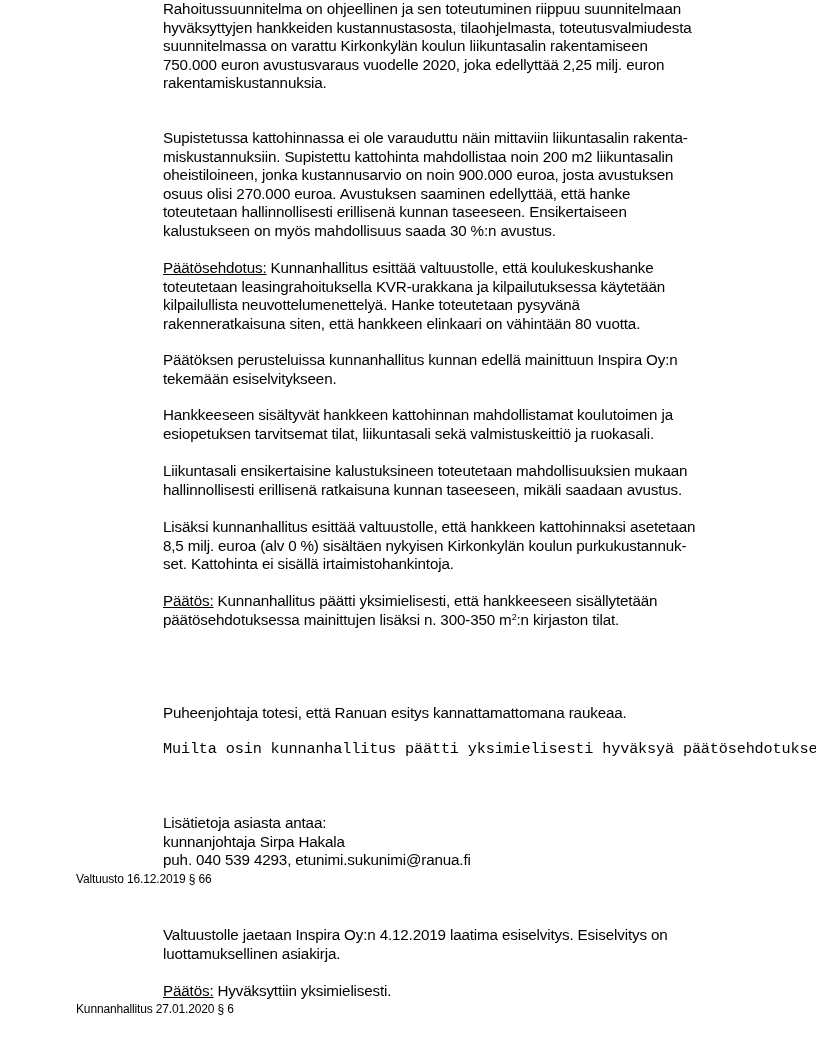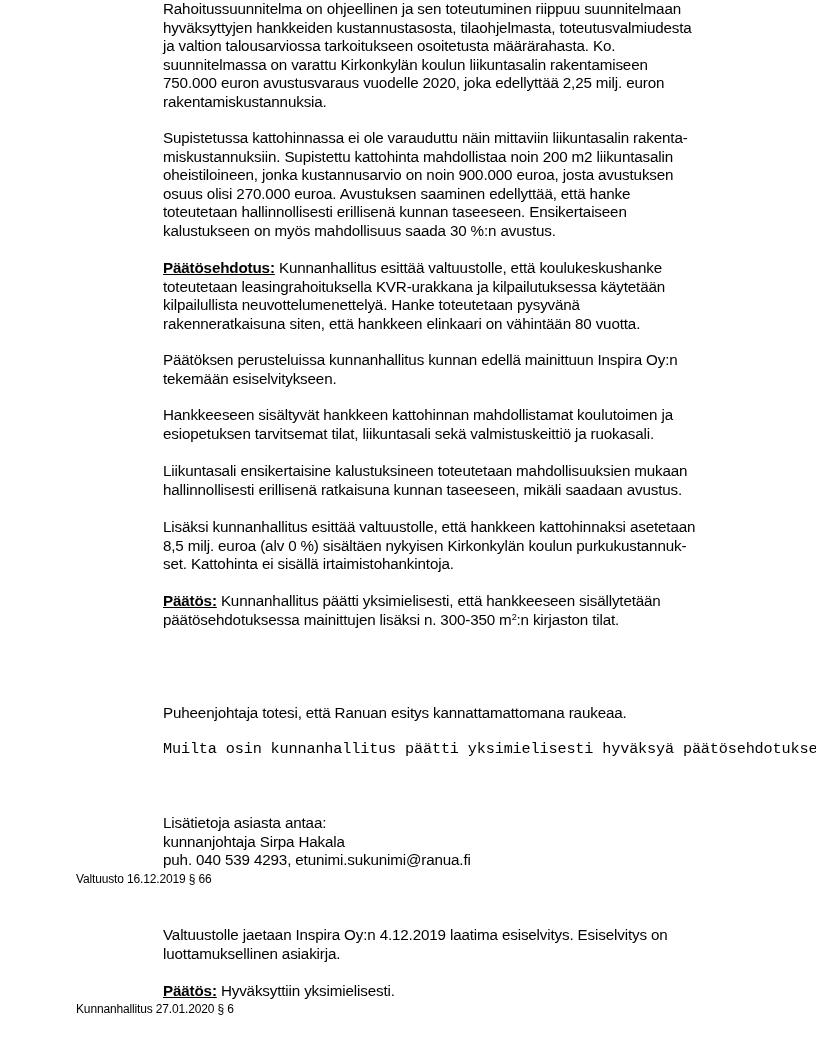--- a/index.html
+++ b/index.html
@@ -2,34 +2,33 @@
 <html><head>
   <meta charset="utf-8">
   <style>
     html, body { margin: 0; padding: 0; background: #ffffff; }
     body { width: 816px; height: 1056px; position: relative; overflow: hidden;
            font-family: "Liberation Sans", sans-serif; color: #000; }
     .page { position: absolute; left: 0; top: 0; width: 816px; height: 1056px; }
     .para { position: absolute; left: 163px; width: 600px; font-size: 15.2px;
             line-height: 18.6px; letter-spacing: -0.15px; }
     .para .line { display: block; white-space: nowrap; }
-    .label { font-weight: bold; text-decoration: underline; text-align: center; }
+    .label { font-weight: normal; text-decoration: underline; text-align: center; }
     .hdr { position: absolute; left: 76px; font-size: 12px; line-height: 18.6px;
            white-space: nowrap; letter-spacing: -0.15px; }
     sup { font-size: 9px; line-height: 0; vertical-align: 5px; }
   </style>
 </head>
 <body>
 
 <div class="page">
 
   <div class="para" style="top:0px;">
     <span class="line">Rahoitussuunnitelma on ohjeellinen ja sen toteutuminen riippuu suunnitelmaan</span>
     <span class="line">hyväksyttyjen hankkeiden kustannustasosta, tilaohjelmasta, toteutusvalmiudesta</span>
-    <span class="line">ja valtion talousarviossa tarkoitukseen osoitetusta määrärahasta. Ko.</span>
     <span class="line">suunnitelmassa on varattu Kirkonkylän koulun liikuntasalin rakentamiseen</span>
     <span class="line">750.000 euron avustusvaraus vuodelle 2020, joka edellyttää 2,25 milj. euron</span>
     <span class="line">rakentamiskustannuksia.</span>
   </div>
 
   <div class="para" style="top:129px;">
     <span class="line">Supistetussa kattohinnassa ei ole varauduttu näin mittaviin liikuntasalin rakenta-</span>
     <span class="line">miskustannuksiin. Supistettu kattohinta mahdollistaa noin 200 m2 liikuntasalin</span>
     <span class="line">oheistiloineen, jonka kustannusarvio on noin 900.000 euroa, josta avustuksen</span>
     <span class="line">osuus olisi 270.000 euroa. Avustuksen saaminen edellyttää, että hanke</span>

